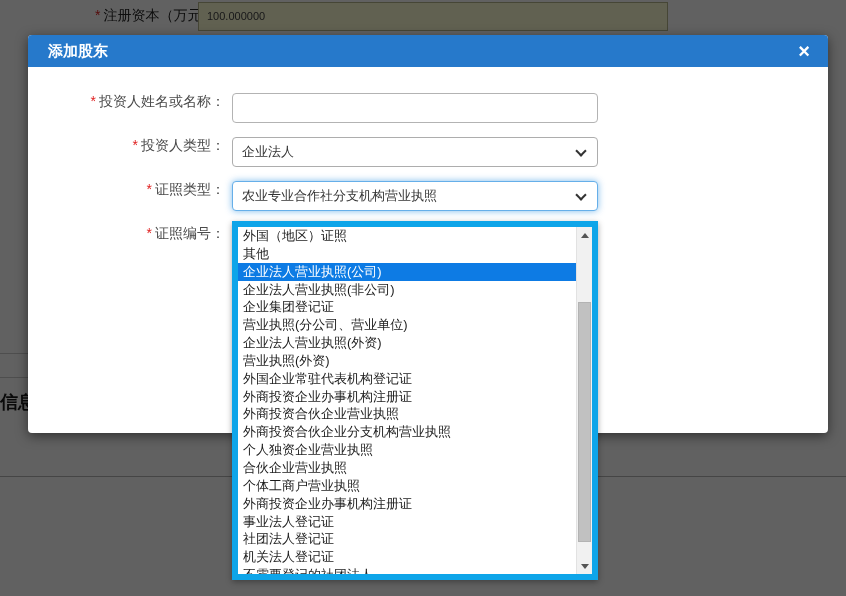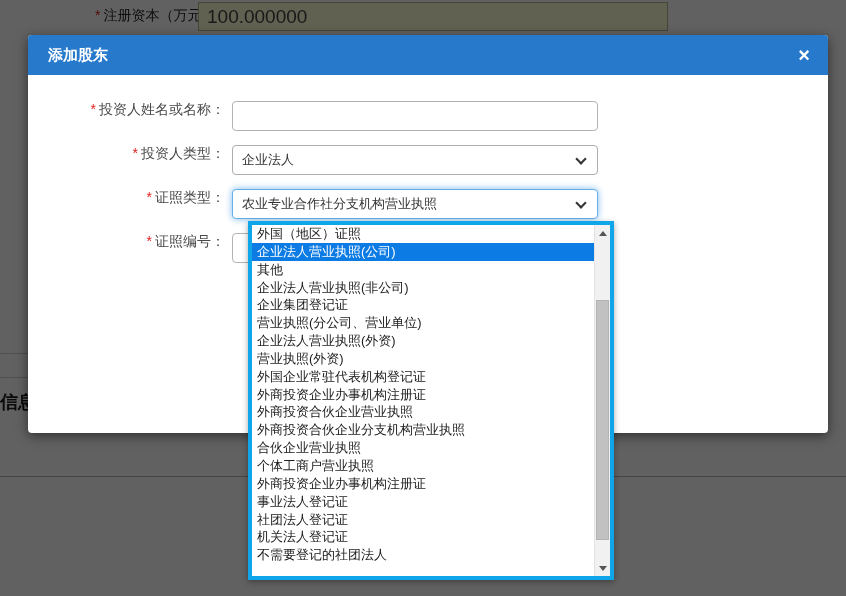--- a/index.html
+++ b/index.html
@@ -10,38 +10,38 @@
     background:#ffffff; overflow:hidden;
   }
 
   
   .bg-layer { position:absolute; inset:0; z-index:0; }
   .bg-field-label { position:absolute; left:95px; top:7px; font-size:14px; color:#222; white-space:nowrap; }
   .req { color:#e02020; margin-right:3px; font-size:14px; }
   .bg-input {
     position:absolute; left:198px; top:2px; width:470px; height:29px;
     background:var(--input-yellow,#ffffd6); border:1px solid #b9b98f;
-    font-size:19px; color:#444; line-height:27px; padding-left:8px;
+    font-size:11px; color:#444; line-height:27px; padding-left:8px;
   }
   .bg-hline-a { position:absolute; left:0; top:353px; width:28px; border-top:1px solid #cccccc; }
   .bg-hline-b { position:absolute; left:0; top:377px; width:28px; border-top:1px solid #cccccc; }
   .bg-fragment-text { position:absolute; left:0px; top:390px; font-size:18px; color:#1c1c1c; font-weight:bold; white-space:nowrap; }
   .bg-hline-c { position:absolute; left:0; top:476px; width:846px; border-top:1px solid #b5b5b5; }
 
   
   .overlay { position:absolute; inset:0; background:rgba(0,0,0,0.62); z-index:10; }
 
   
   .modal {
     position:absolute; left:28px; top:35px; width:800px; height:398px;
     background:#ffffff; z-index:20; border-radius:4px;
     box-shadow:0 3px 12px rgba(0,0,0,0.5);
   }
   .modal-header {
-    height:40px; background:var(--header-blue,#2679cb);
+    height:32px; background:var(--header-blue,#2679cb);
     border-radius:4px 4px 0 0;
     display:flex; align-items:center; padding:0 18px 0 20px;
   }
   .modal-title { color:#ffffff; font-weight:bold; font-size:15px; }
   .modal-close {
     margin-left:auto; color:#ffffff; font-weight:bold; font-size:20px;
     line-height:20px; cursor:pointer; user-select:none;
   }
   .modal-body { padding-top:26px; }
   .form-row { display:flex; align-items:flex-start; height:30px; margin-bottom:14px; }
@@ -66,22 +66,22 @@
     box-shadow:0 0 7px rgba(102,175,233,0.85);
   }
   .chevron {
     position:absolute; right:12px; top:9px; width:8px; height:8px;
     border-right:2px solid #333; border-bottom:2px solid #333;
     transform:rotate(45deg); pointer-events:none;
   }
 
   
   .dropdown {
-    position:absolute; left:248px; top:221px; width:366px; height:359px;
-    background:#ffffff; border:4px solid #0ea5e9; z-index:30;
+    position:absolute; left:232px; top:221px; width:366px; height:359px;
+    background:#ffffff; border:6px solid #0ea5e9; z-index:30;
     display:flex; box-shadow:0 2px 6px rgba(0,0,0,0.35);
   }
   .dd-list { flex:1; overflow:hidden; }
   .dd-item {
     height:17.85px; line-height:17.85px; font-size:13px; padding-left:5px;
     color:#1b1b1b; white-space:nowrap; overflow:hidden; cursor:default;
   }
   .dd-item.selected { background:var(--highlight-blue,#0d7be4); color:#ffffff; }
   .dd-scrollbar {
     width:16px; background:#f1f1f1; display:flex; flex-direction:column;
@@ -167,31 +167,32 @@
           <input class="text-input" type="text" value="" style="">
         </div>
       </div>
 
     </div>
   </div>
 
   <div class="dropdown">
     <div class="dd-list">
         <div class="dd-item">外国（地区）证照</div>
+        <div class="dd-item">其他</div>
         <div class="dd-item selected">企业法人营业执照(公司)</div>
-        <div class="dd-item">其他</div>
         <div class="dd-item">企业法人营业执照(非公司)</div>
         <div class="dd-item">企业集团登记证</div>
         <div class="dd-item">营业执照(分公司、营业单位)</div>
         <div class="dd-item">企业法人营业执照(外资)</div>
         <div class="dd-item">营业执照(外资)</div>
         <div class="dd-item">外国企业常驻代表机构登记证</div>
         <div class="dd-item">外商投资企业办事机构注册证</div>
         <div class="dd-item">外商投资合伙企业营业执照</div>
         <div class="dd-item">外商投资合伙企业分支机构营业执照</div>
+        <div class="dd-item">个人独资企业营业执照</div>
         <div class="dd-item">合伙企业营业执照</div>
         <div class="dd-item">个体工商户营业执照</div>
         <div class="dd-item">外商投资企业办事机构注册证</div>
         <div class="dd-item">事业法人登记证</div>
         <div class="dd-item">社团法人登记证</div>
         <div class="dd-item">机关法人登记证</div>
         <div class="dd-item">不需要登记的社团法人</div>
       </div>
     <div class="dd-scrollbar">
       <div class="dd-arrow">

